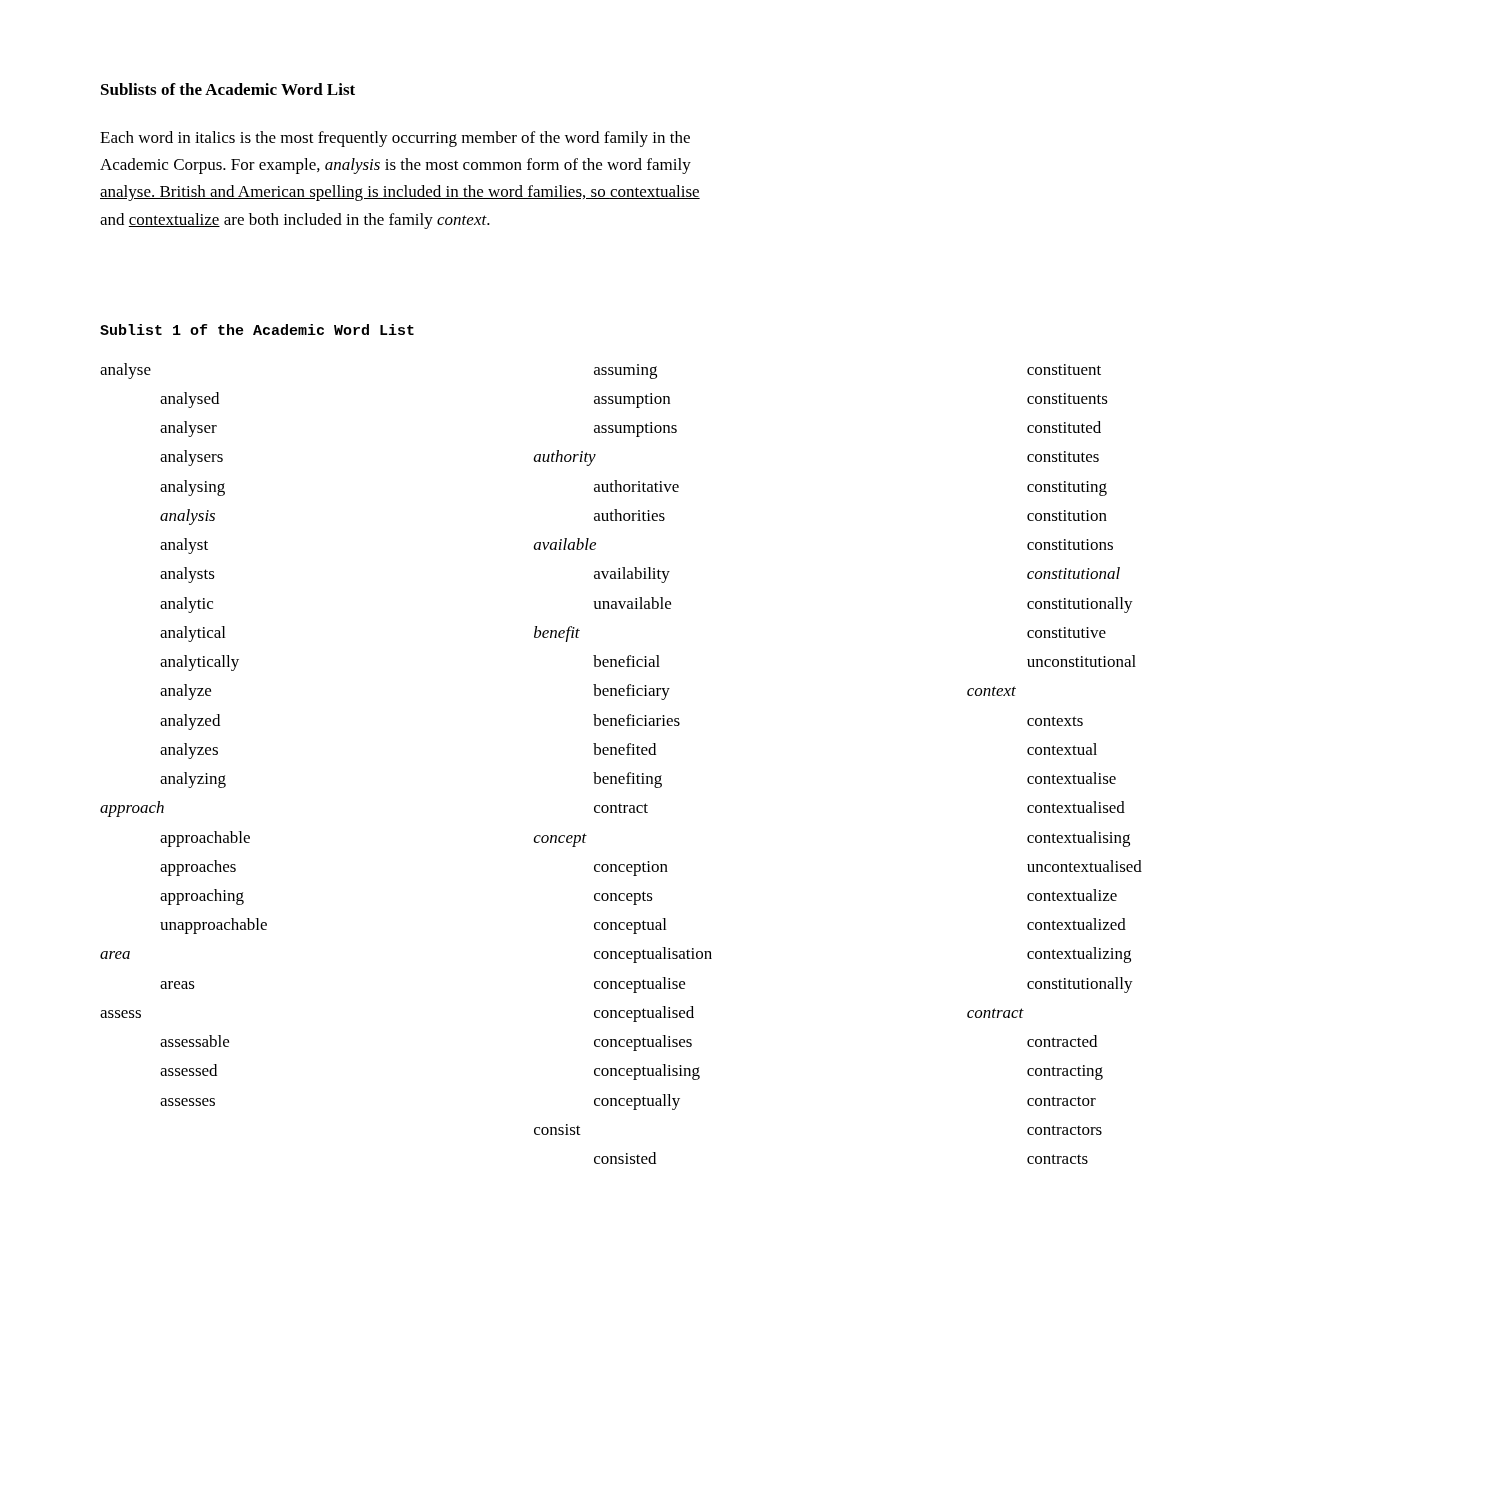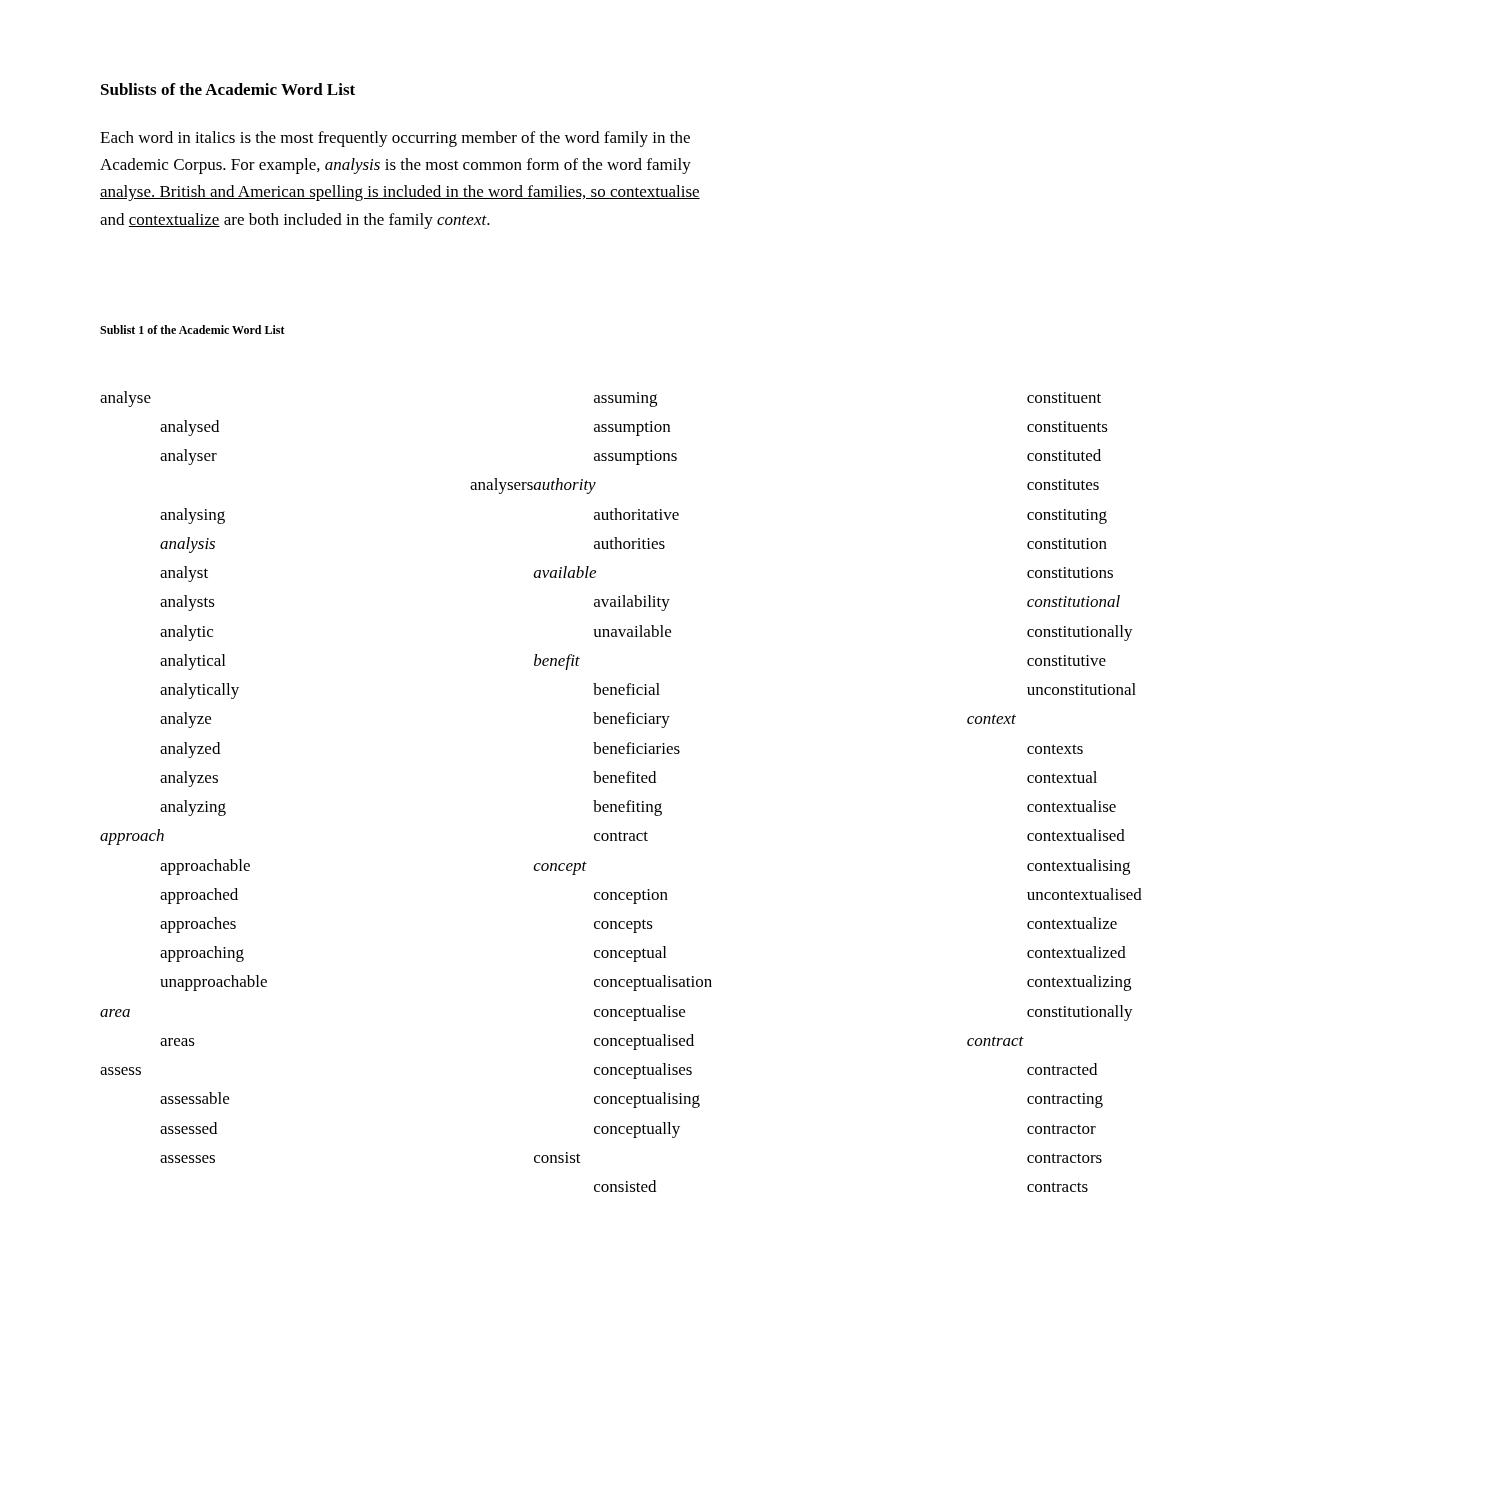--- a/index.html
+++ b/index.html
@@ -32,22 +32,23 @@
     .intro-paragraph em {
       font-style: italic;
     }
 
     .intro-paragraph .underline {
       text-decoration: underline;
     }
 
     .sublist-title {
       font-weight: bold;
-      margin-bottom: 45px;
-      font-size: 12px;
+      margin-bottom: 15px;
+      font-size: 15px;
+      font-family: Liberation Mono, monospace;
     }
 
     .word-columns {
       display: flex;
       gap: 0;
       align-items: flex-start;
     }
 
     .word-column {
       flex: 1;
@@ -77,35 +78,34 @@
 
 <div class="section-gap"></div>
 
 <div class="sublist-title">Sublist 1 of the Academic Word List</div>
 
 <div class="word-columns">
   <div class="word-column" id="col1">
       <div class="word-entry" style="font-style: normal; padding-left: 0px;">analyse</div>
       <div class="word-entry" style="padding-left: 60px; font-style: normal;">analysed</div>
       <div class="word-entry" style="padding-left: 60px; font-style: normal;">analyser</div>
-      <div class="word-entry" style="padding-left: 60px; font-style: normal; text-align: right;">analysers</div>
+      <div class="word-entry" style="padding-left: 60px; font-style: normal;">analysers</div>
       <div class="word-entry" style="padding-left: 60px; font-style: normal;">analysing</div>
       <div class="word-entry" style="padding-left: 60px; font-style: italic;">analysis</div>
       <div class="word-entry" style="padding-left: 60px; font-style: normal;">analyst</div>
       <div class="word-entry" style="padding-left: 60px; font-style: normal;">analysts</div>
       <div class="word-entry" style="padding-left: 60px; font-style: normal;">analytic</div>
       <div class="word-entry" style="padding-left: 60px; font-style: normal;">analytical</div>
       <div class="word-entry" style="padding-left: 60px; font-style: normal;">analytically</div>
       <div class="word-entry" style="padding-left: 60px; font-style: normal;">analyze</div>
       <div class="word-entry" style="padding-left: 60px; font-style: normal;">analyzed</div>
       <div class="word-entry" style="padding-left: 60px; font-style: normal;">analyzes</div>
       <div class="word-entry" style="padding-left: 60px; font-style: normal;">analyzing</div>
       <div class="word-entry" style="font-style: italic; padding-left: 0px;">approach</div>
       <div class="word-entry" style="padding-left: 60px; font-style: normal;">approachable</div>
-      <div class="word-entry" style="padding-left: 60px; font-style: normal;">approached</div>
       <div class="word-entry" style="padding-left: 60px; font-style: normal;">approaches</div>
       <div class="word-entry" style="padding-left: 60px; font-style: normal;">approaching</div>
       <div class="word-entry" style="padding-left: 60px; font-style: normal;">unapproachable</div>
       <div class="word-entry" style="font-style: italic; padding-left: 0px;">area</div>
       <div class="word-entry" style="padding-left: 60px; font-style: normal;">areas</div>
       <div class="word-entry" style="font-style: normal; padding-left: 0px;">assess</div>
       <div class="word-entry" style="padding-left: 60px; font-style: normal;">assessable</div>
       <div class="word-entry" style="padding-left: 60px; font-style: normal;">assessed</div>
       <div class="word-entry" style="padding-left: 60px; font-style: normal;">assesses</div>
     </div>

